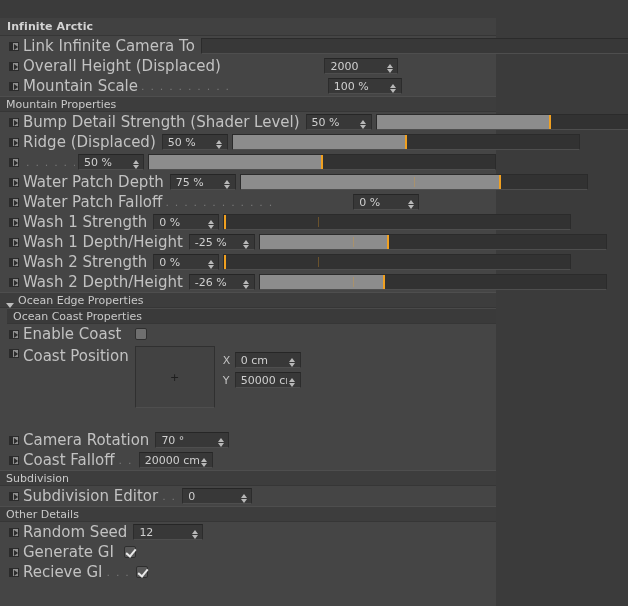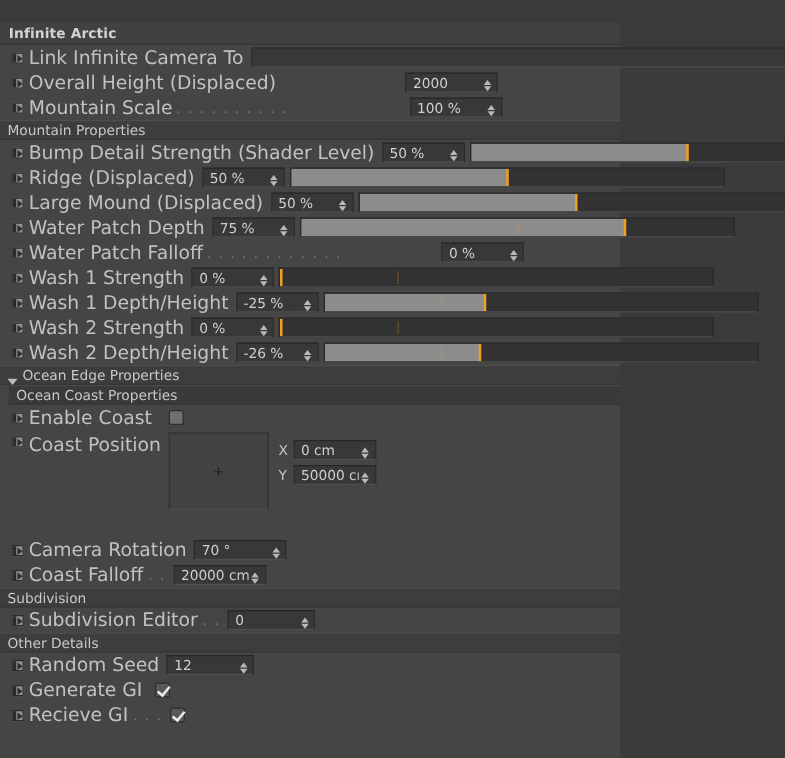--- a/index.html
+++ b/index.html
@@ -378,21 +378,20 @@
             <i class="dn"></i>
           </span>
         </div>
         <div class="slider" style="width: 348px;">
           <div class="fill" style="width: 50%;"></div>
           <div class="mark" style="left: calc(50% - 1px);"></div>
         </div>
       </div>
       <div class="row">
         <span class="picon"></span>
-        <span class="lbl">Large Mound (Displaced)</span>
         <span class="dots">. . . . . . . . .</span>
         <div class="numfield w66">
           <span class="val">50 %</span>
           <span class="spin">
             <i class="up"></i>
             <i class="dn"></i>
           </span>
         </div>
         <div class="slider" style="width: 348px;">
           <div class="fill" style="width: 50%;"></div>

